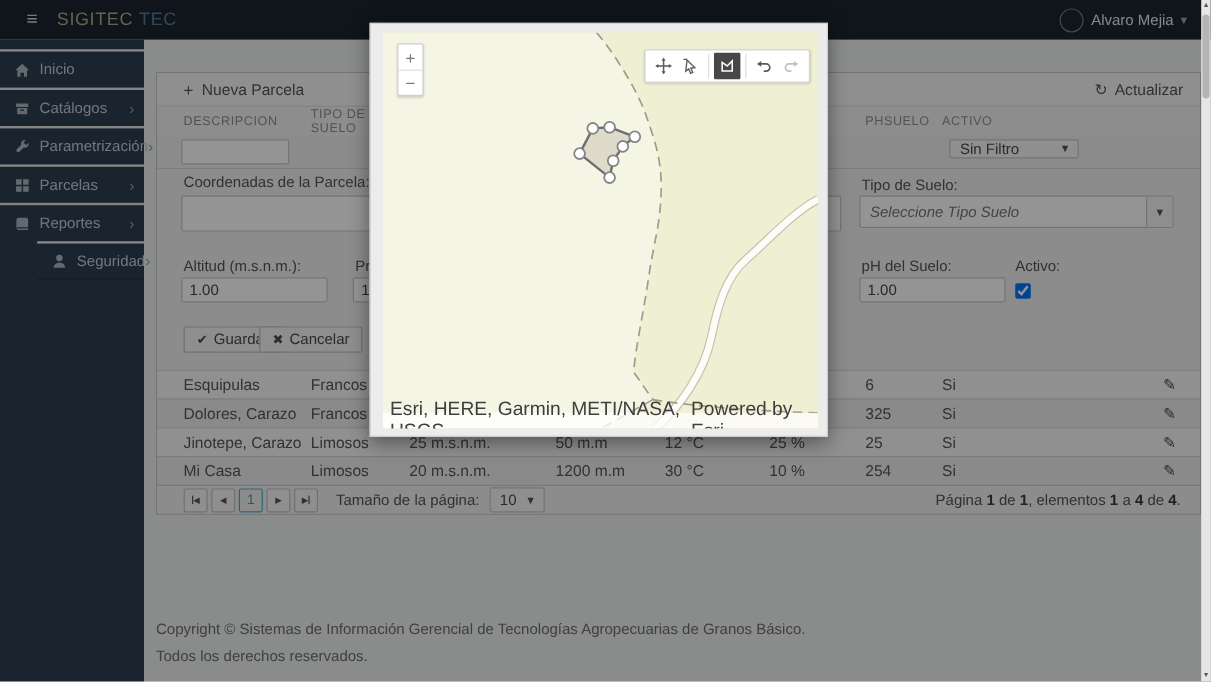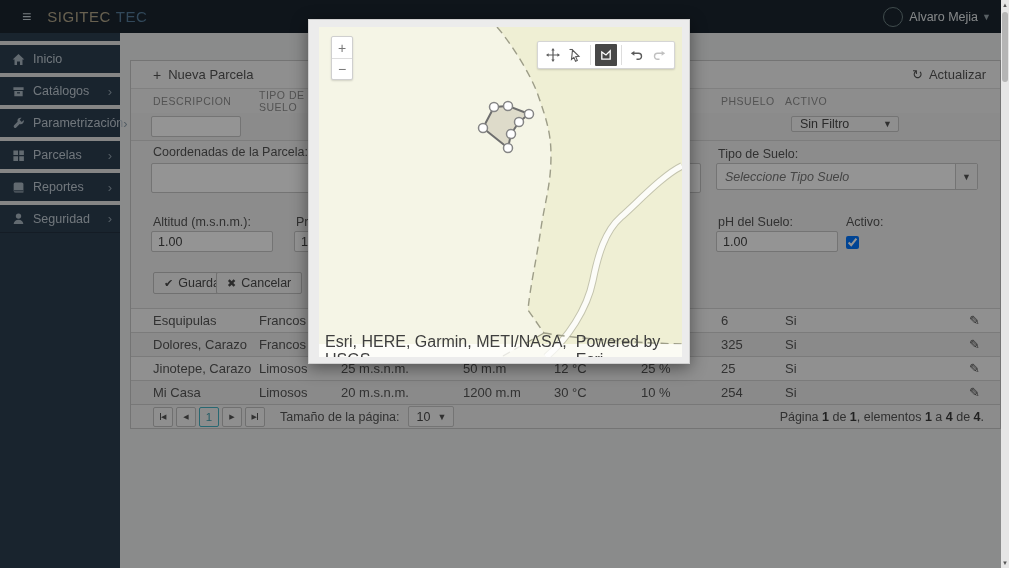--- a/index.html
+++ b/index.html
@@ -11,23 +11,23 @@
   .hamburger { color:#c9d2d9; font-size:16px; margin-left:22px; cursor:pointer; line-height:1; }
   .brand { margin-left:16px; font-size:15px; letter-spacing:.5px; }
   .brand .b1 { color:#b3a78b; }
   .brand .b2 { color:#567d9b; margin-left:5px; }
   .topuser { margin-left:auto; margin-right:18px; display:flex; align-items:center; color:#e4e8ea; font-size:12.5px; }
   .avatar { width:20px; height:20px; border:1.5px solid #6e8283; border-radius:50%; margin-right:6px; }
   .topuser .caret { font-size:9px; color:#9aa5ad; margin-left:4px; }
 
   
   .sidebar { position:absolute; left:0; top:33px; width:120px; bottom:0; background:#2c3e50; z-index:10; }
-  .side-item { height:32px; display:flex; align-items:center; padding:0 8px 0 12px; border-top:4px solid #e5e5e5; color:#c2cdd6; font-size:12.5px; cursor:pointer; }
+  .side-item { height:32px; display:flex; align-items:center; padding:0 8px 0 12px; border-top:2px solid #e5e5e5; color:#c2cdd6; font-size:12.5px; cursor:pointer; }
   .side-item:first-child { margin-top:8px; }
-  .side-item:last-child { border-bottom:1px solid #233140; }
+  .side-item:last-child { border-bottom:1px solid #233140;margin-left:31px; }
   .side-item svg { width:13px; height:13px; margin-right:8px; flex:none; color:#a9b7c2; }
   .side-item .chev { margin-left:auto; color:#8fa0ad; font-size:13px; line-height:1; }
 
   
   .main { position:absolute; left:120px; top:33px; right:0; bottom:0; background:#eef0f0; }
   .grid { position:absolute; left:10px; top:27px; width:871px; background:#f4f4f4; border:1px solid #c9c9c9; font-size:13px; color:#565656; }
   .g-toolbar { height:28px; background:#f7f7f7; border-bottom:1px solid #dcdcdc; display:flex; align-items:center; padding:0 14px 0 22px; }
   .btn-link { display:flex; align-items:center; color:#555; cursor:pointer; font-size:13px; }
   .btn-link .pl { font-size:14px; margin-right:7px; color:#555; }
   .btn-link .rf { font-size:13px; margin-right:6px; color:#555; }
@@ -284,20 +284,24 @@
       <div class="dd pg-size">
         <span class="val">10</span>
         <span class="caret">▼</span>
       </div>
       <span class="pg-sum">
         <span>Página </span><b>1</b><span> de </span><b>1</b><span>, elementos </span><b>1</b><span> a </span><b>4</b><span> de </span><b>4</b><span>.</span>
       </span>
     </div>
   </div>
 
+  <div class="footer">
+    <div>Copyright © Sistemas de Información Gerencial de Tecnologías Agropecuarias de Granos Básico.</div>
+    <div>Todos los derechos reservados.</div>
+  </div>
 </main>
 
 <div class="dim"></div>
 
 <div class="modal">
   <div class="map">
     <svg class="base" width="363" height="330" viewBox="0 0 363 330">
       <rect x="0" y="0" width="363" height="330" fill="#efefd4"></rect>
       <path d="M178,0 C192,16 212,48 219,68 C227,91 232,106 232,128 C232,158 226,174 222,201 C218,230 211,260 209,283 L225,306 L182,330 L0,330 L0,0 Z" fill="#f5f5e6"></path>
       <path d="M363,139 C344,148 318,176 302,190 C286,204 279,228 274,253 C268,283 248,312 227,330" fill="none" stroke="#c4c4ae" stroke-width="7.5"></path>

